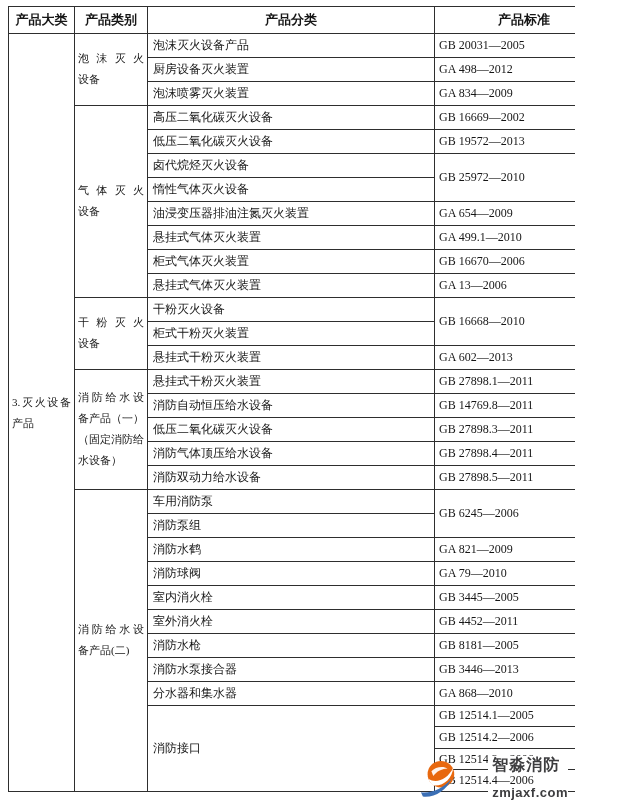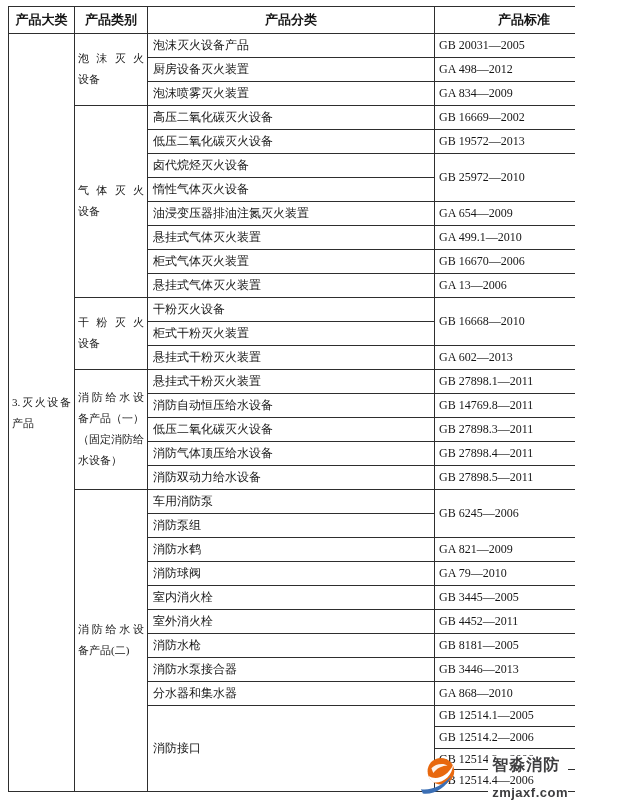--- a/index.html
+++ b/index.html
@@ -13,21 +13,21 @@
   }
   .std th,.std td{border:1px solid #2e2e2e;overflow:hidden;vertical-align:middle;}
   .std th{font-size:13px;font-weight:bold;text-align:center;padding:2px;height:22px;}
   .std td{font-size:12px;}
   td.c1,td.c2{font-size:11px;padding:1px 3px;font-family:Liberation Serif, serif;}
   td.c3{text-align:left;padding:1px 5px;}
   td.c4{text-align:left;padding:1px 4px;}
   .ln{line-height:21px;text-align:left;}
   .jl{text-align:justify;text-align-last:justify;}
   .watermark{
-    position:absolute;right:7px;bottom:1px;display:flex;align-items:flex-start;
+    position:absolute;right:7px;bottom:1px;display:flex;align-items:center;
     font-family:"Liberation Sans","DejaVu Sans",sans-serif;
     gap:35px;
   }
   .wm-logo{width:38px;height:38px;margin-right:-5px;position:relative;z-index:1;}
   .wm-texts{display:flex;flex-direction:column;}
   .wm-brand{font-size:16px;font-weight:bold;color:#3d3d3f;background:#ffffff;line-height:17px;letter-spacing:1px;padding-left:4px;}
   .wm-domain{font-size:13px;font-weight:bold;color:#3d3d3f;background:#ffffff;line-height:15px;letter-spacing:.5px;padding-left:4px;margin-top:12px;}
 </style>
 </head>
 <body>

